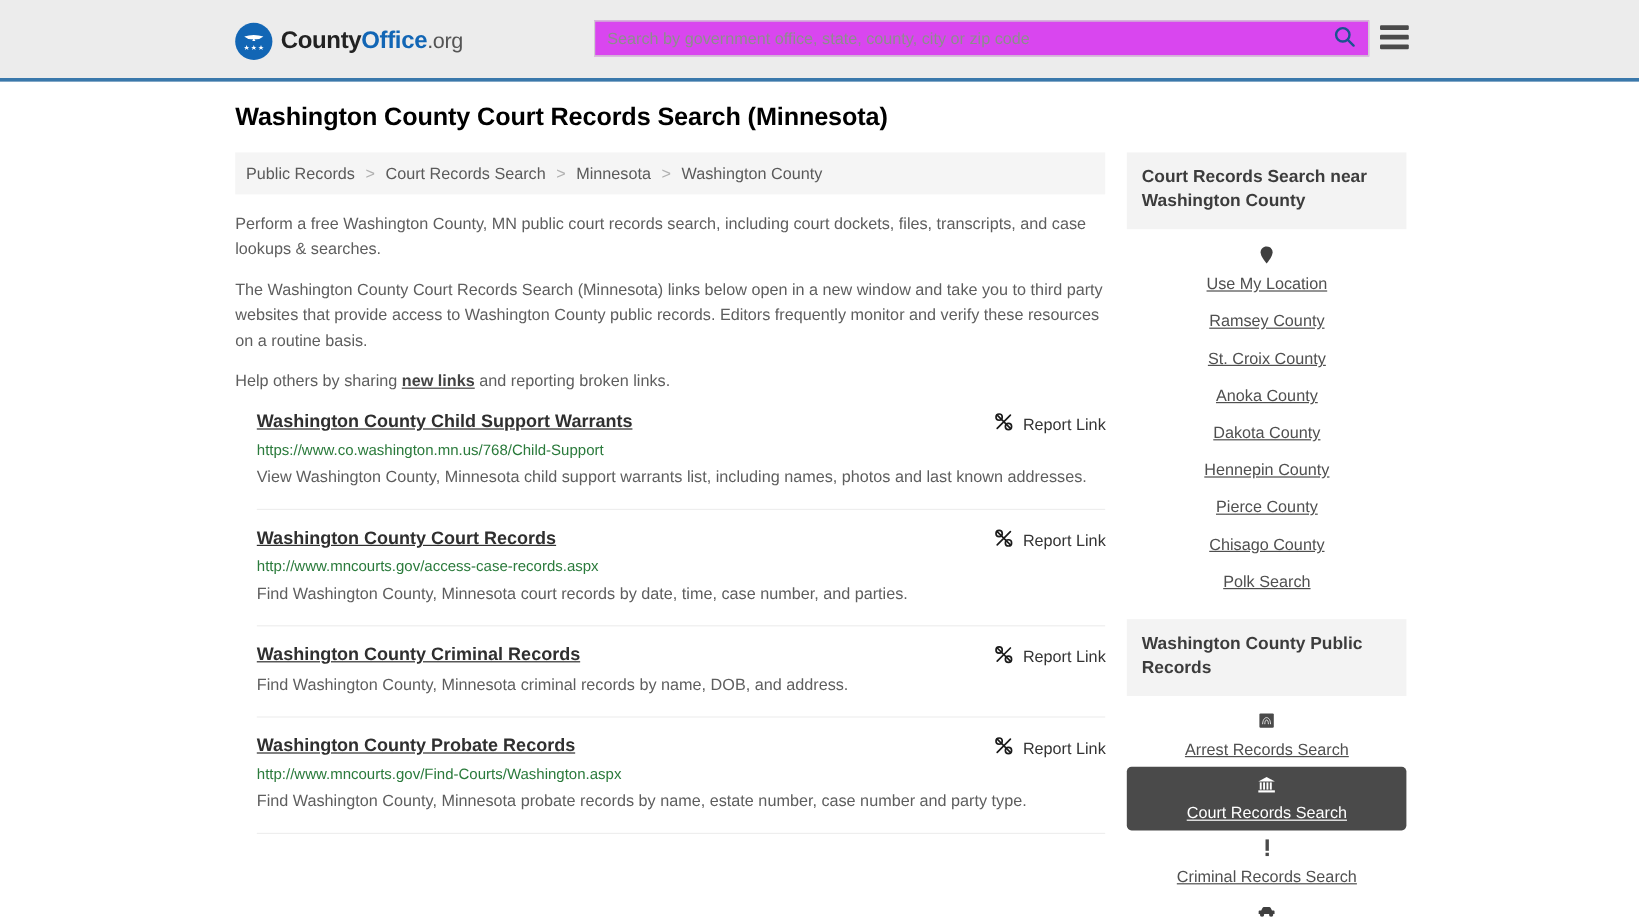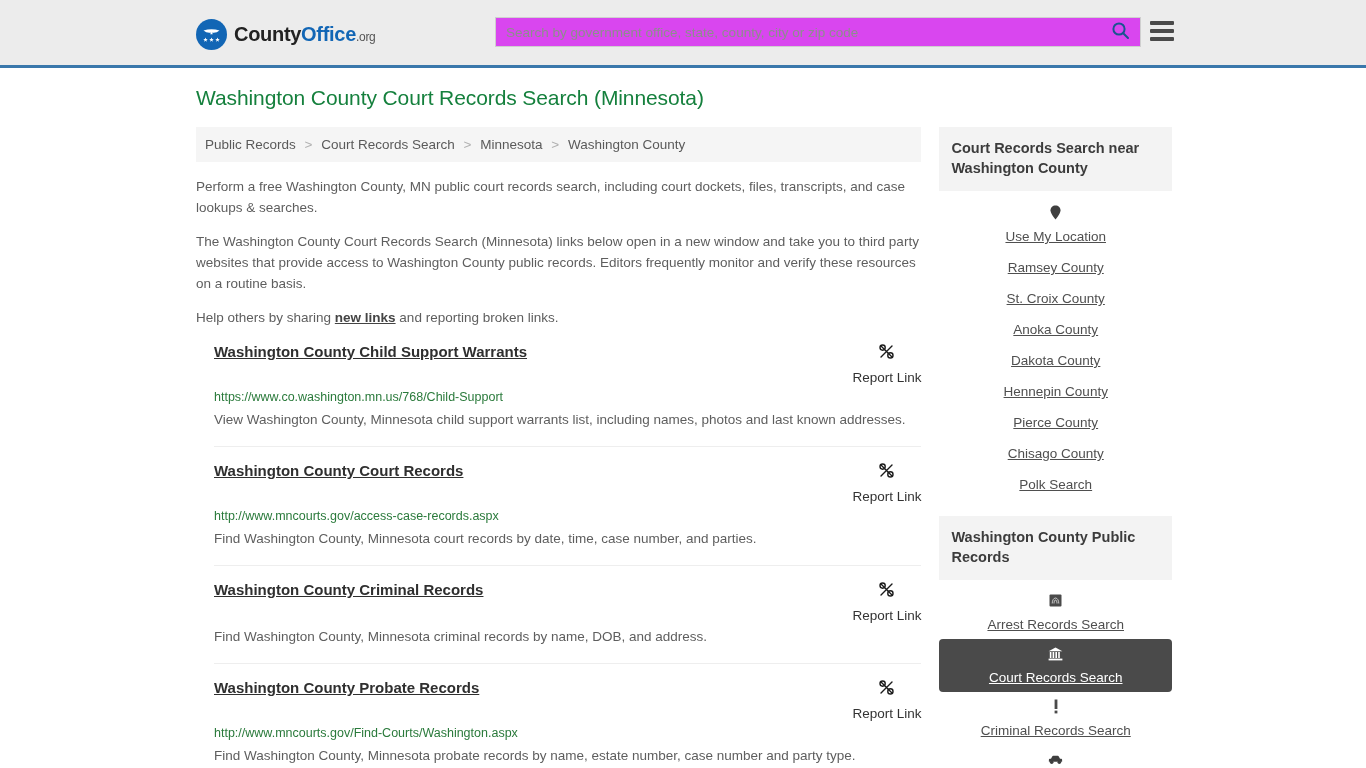--- a/index.html
+++ b/index.html
@@ -39,21 +39,21 @@
   }
   .logo-badge svg { display: block; }
   .logo-text {
     font-size: 20px;
     letter-spacing: -0.3px;
     color: #222;
     white-space: nowrap;
   }
   .logo-text .b { font-weight: bold; color: #222; }
   .logo-text .blue { font-weight: bold; color: #1266b5; }
-  .logo-text .org { color: #555; font-size: 12px; }
+  .logo-text .org { color: #555; font-size: 18px; }
 
   .search-wrap {
     position: absolute;
     left: 495px;
     top: 17px;
     width: 646px;
     height: 30px;
     background: #d946ef;
     border: 1px solid #cfcfcf;
     display: flex;
@@ -104,22 +104,22 @@
     width: 1366px;
   }
   .container {
     position: absolute;
     left: 196px;
     top: 18px;
     width: 976px;
   }
   .page-title {
     font-size: 21px;
-    font-weight: normal;
-    color: #15803d;
+    font-weight: bold;
+    color: #000000;
     margin: 0 0 17px 0;
     letter-spacing: -0.1px;
   }
   .cols { display: flex; gap: 18px; align-items: flex-start; }
   .col-main { width: 730px; }
   .col-side { width: 234px; }
 
   
   .breadcrumb {
     background: #f5f5f5;
@@ -171,21 +171,20 @@
   }
   .report-link {
     display: flex;
     align-items: center;
     gap: 7px;
     font-size: 13.5px;
     color: #333;
     cursor: pointer;
     white-space: nowrap;
     padding-top: 1px;
-    flex-direction: column;
   }
   .result-url {
     font-size: 12.5px;
     color: #2a7a3b;
     margin-top: 4px;
     line-height: 17px;
   }
   .result-desc {
     font-size: 13.5px;
     color: #5e5e5e;

